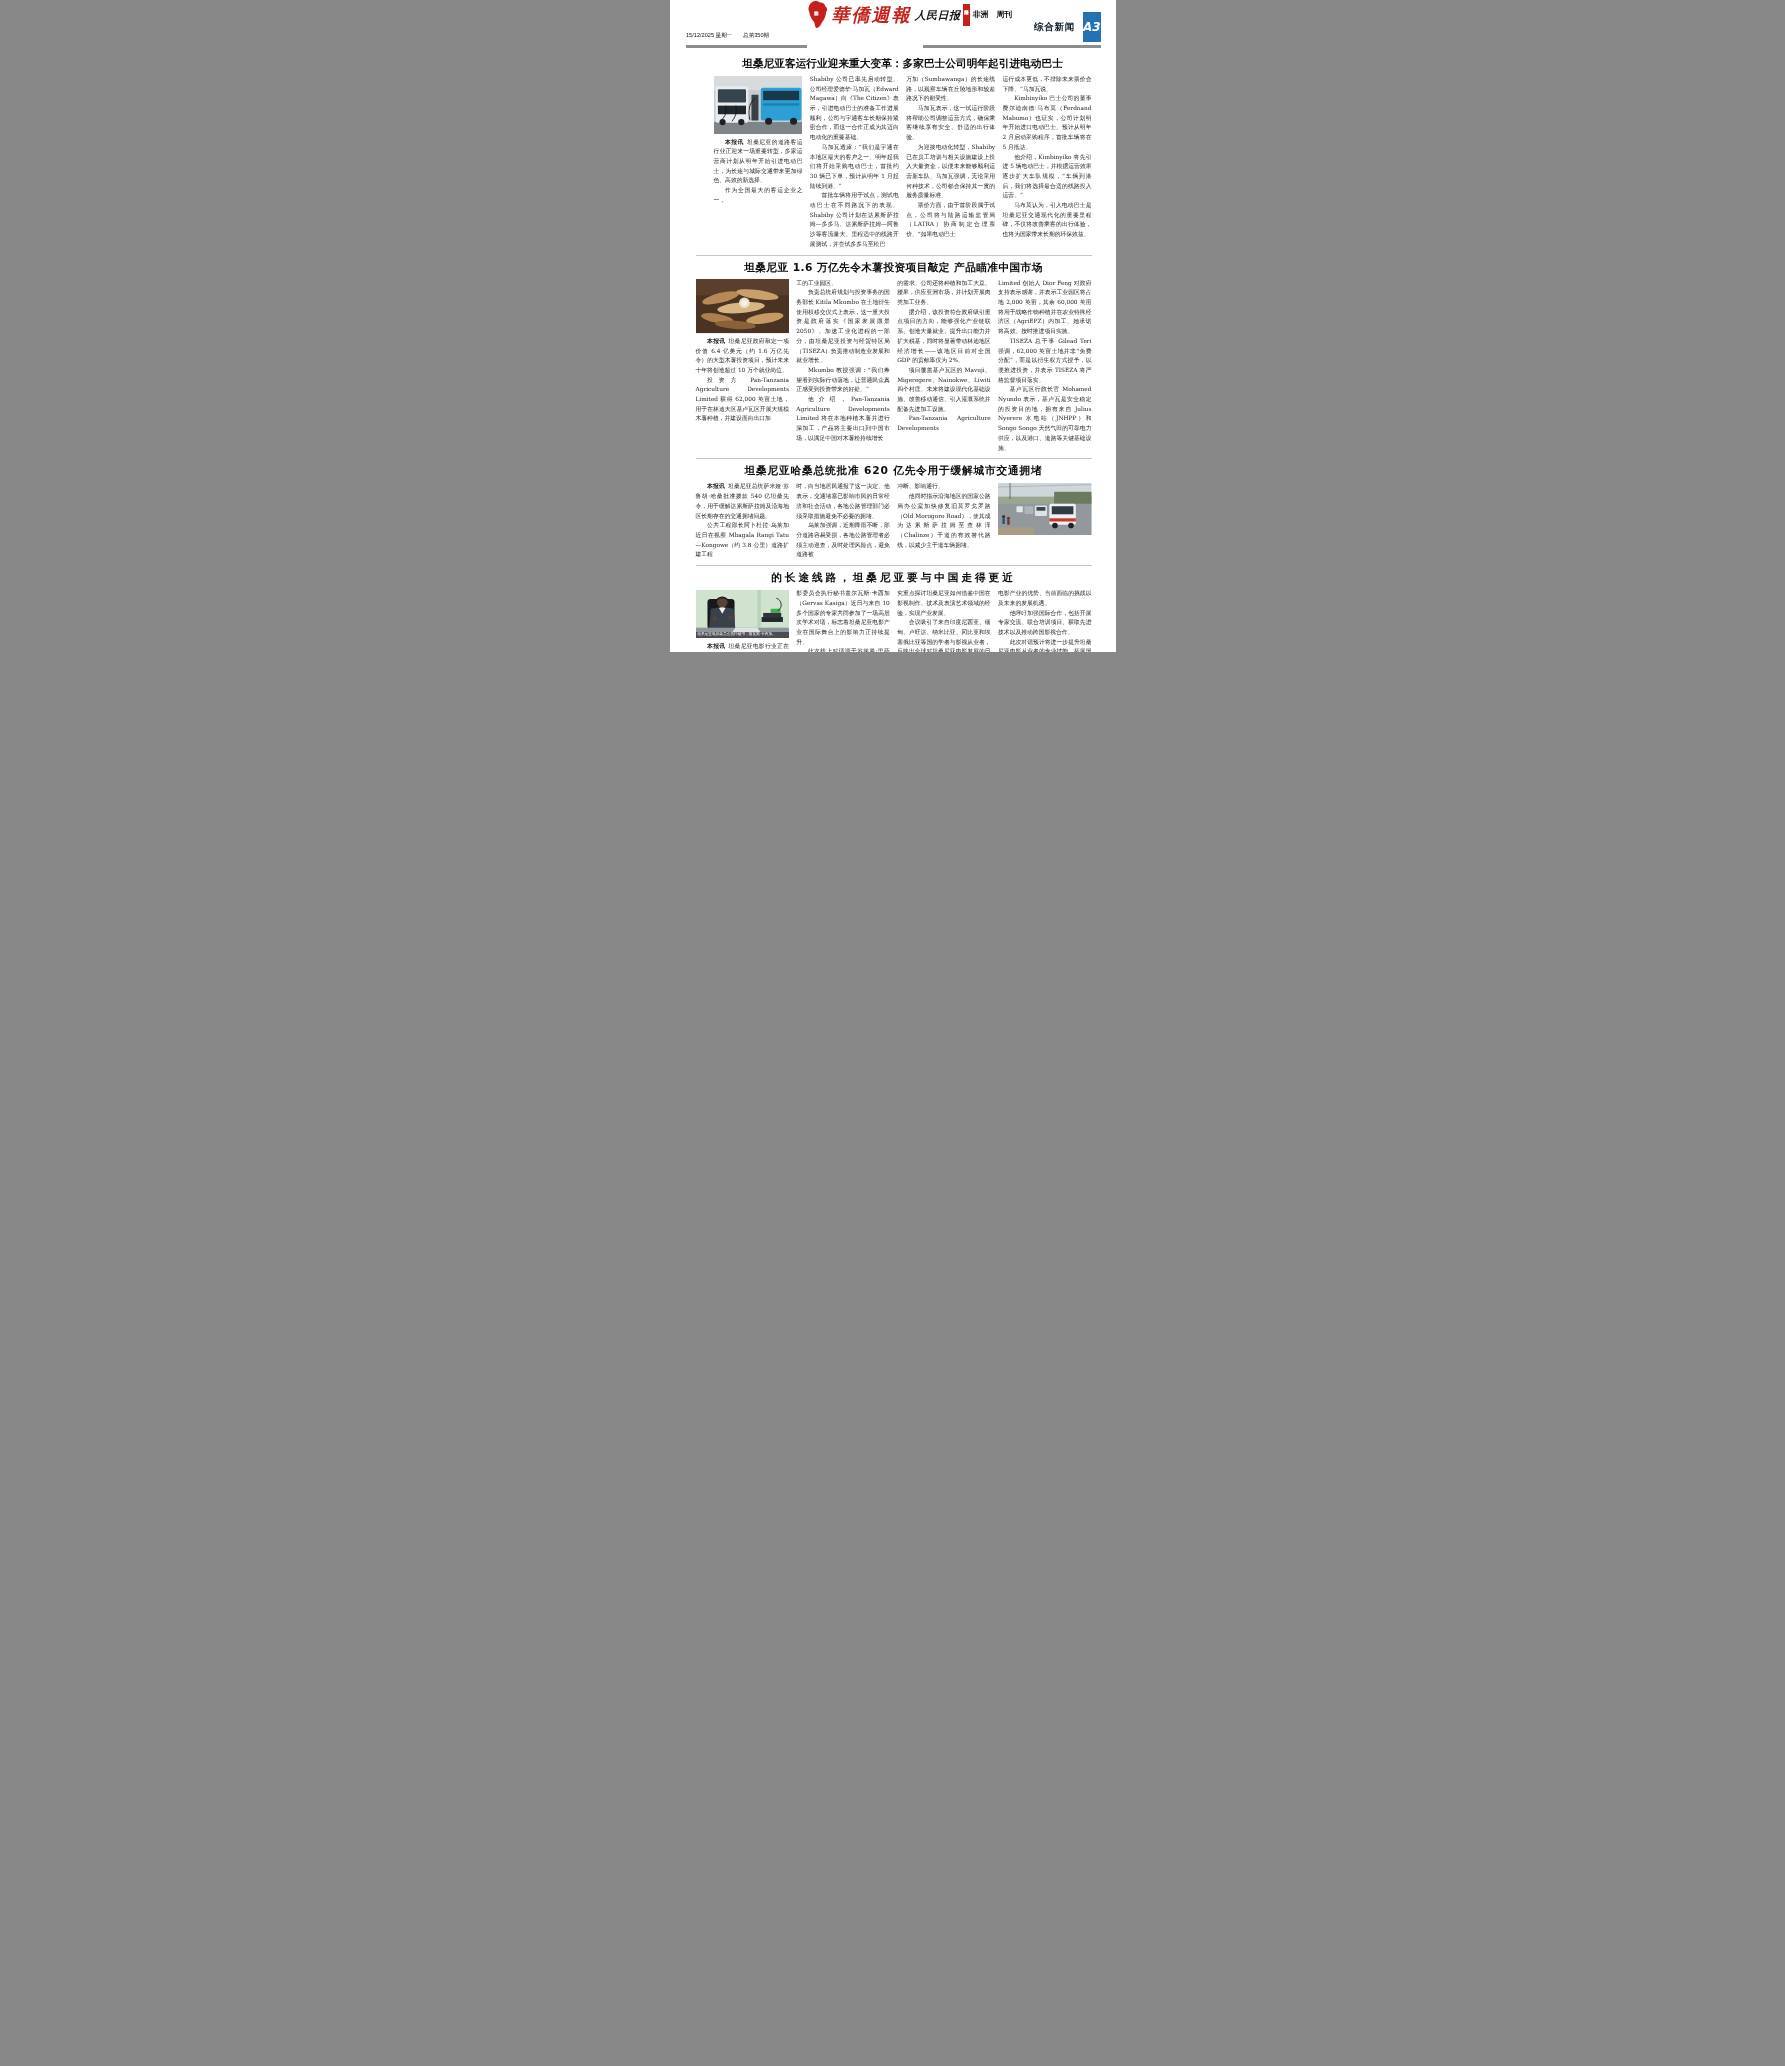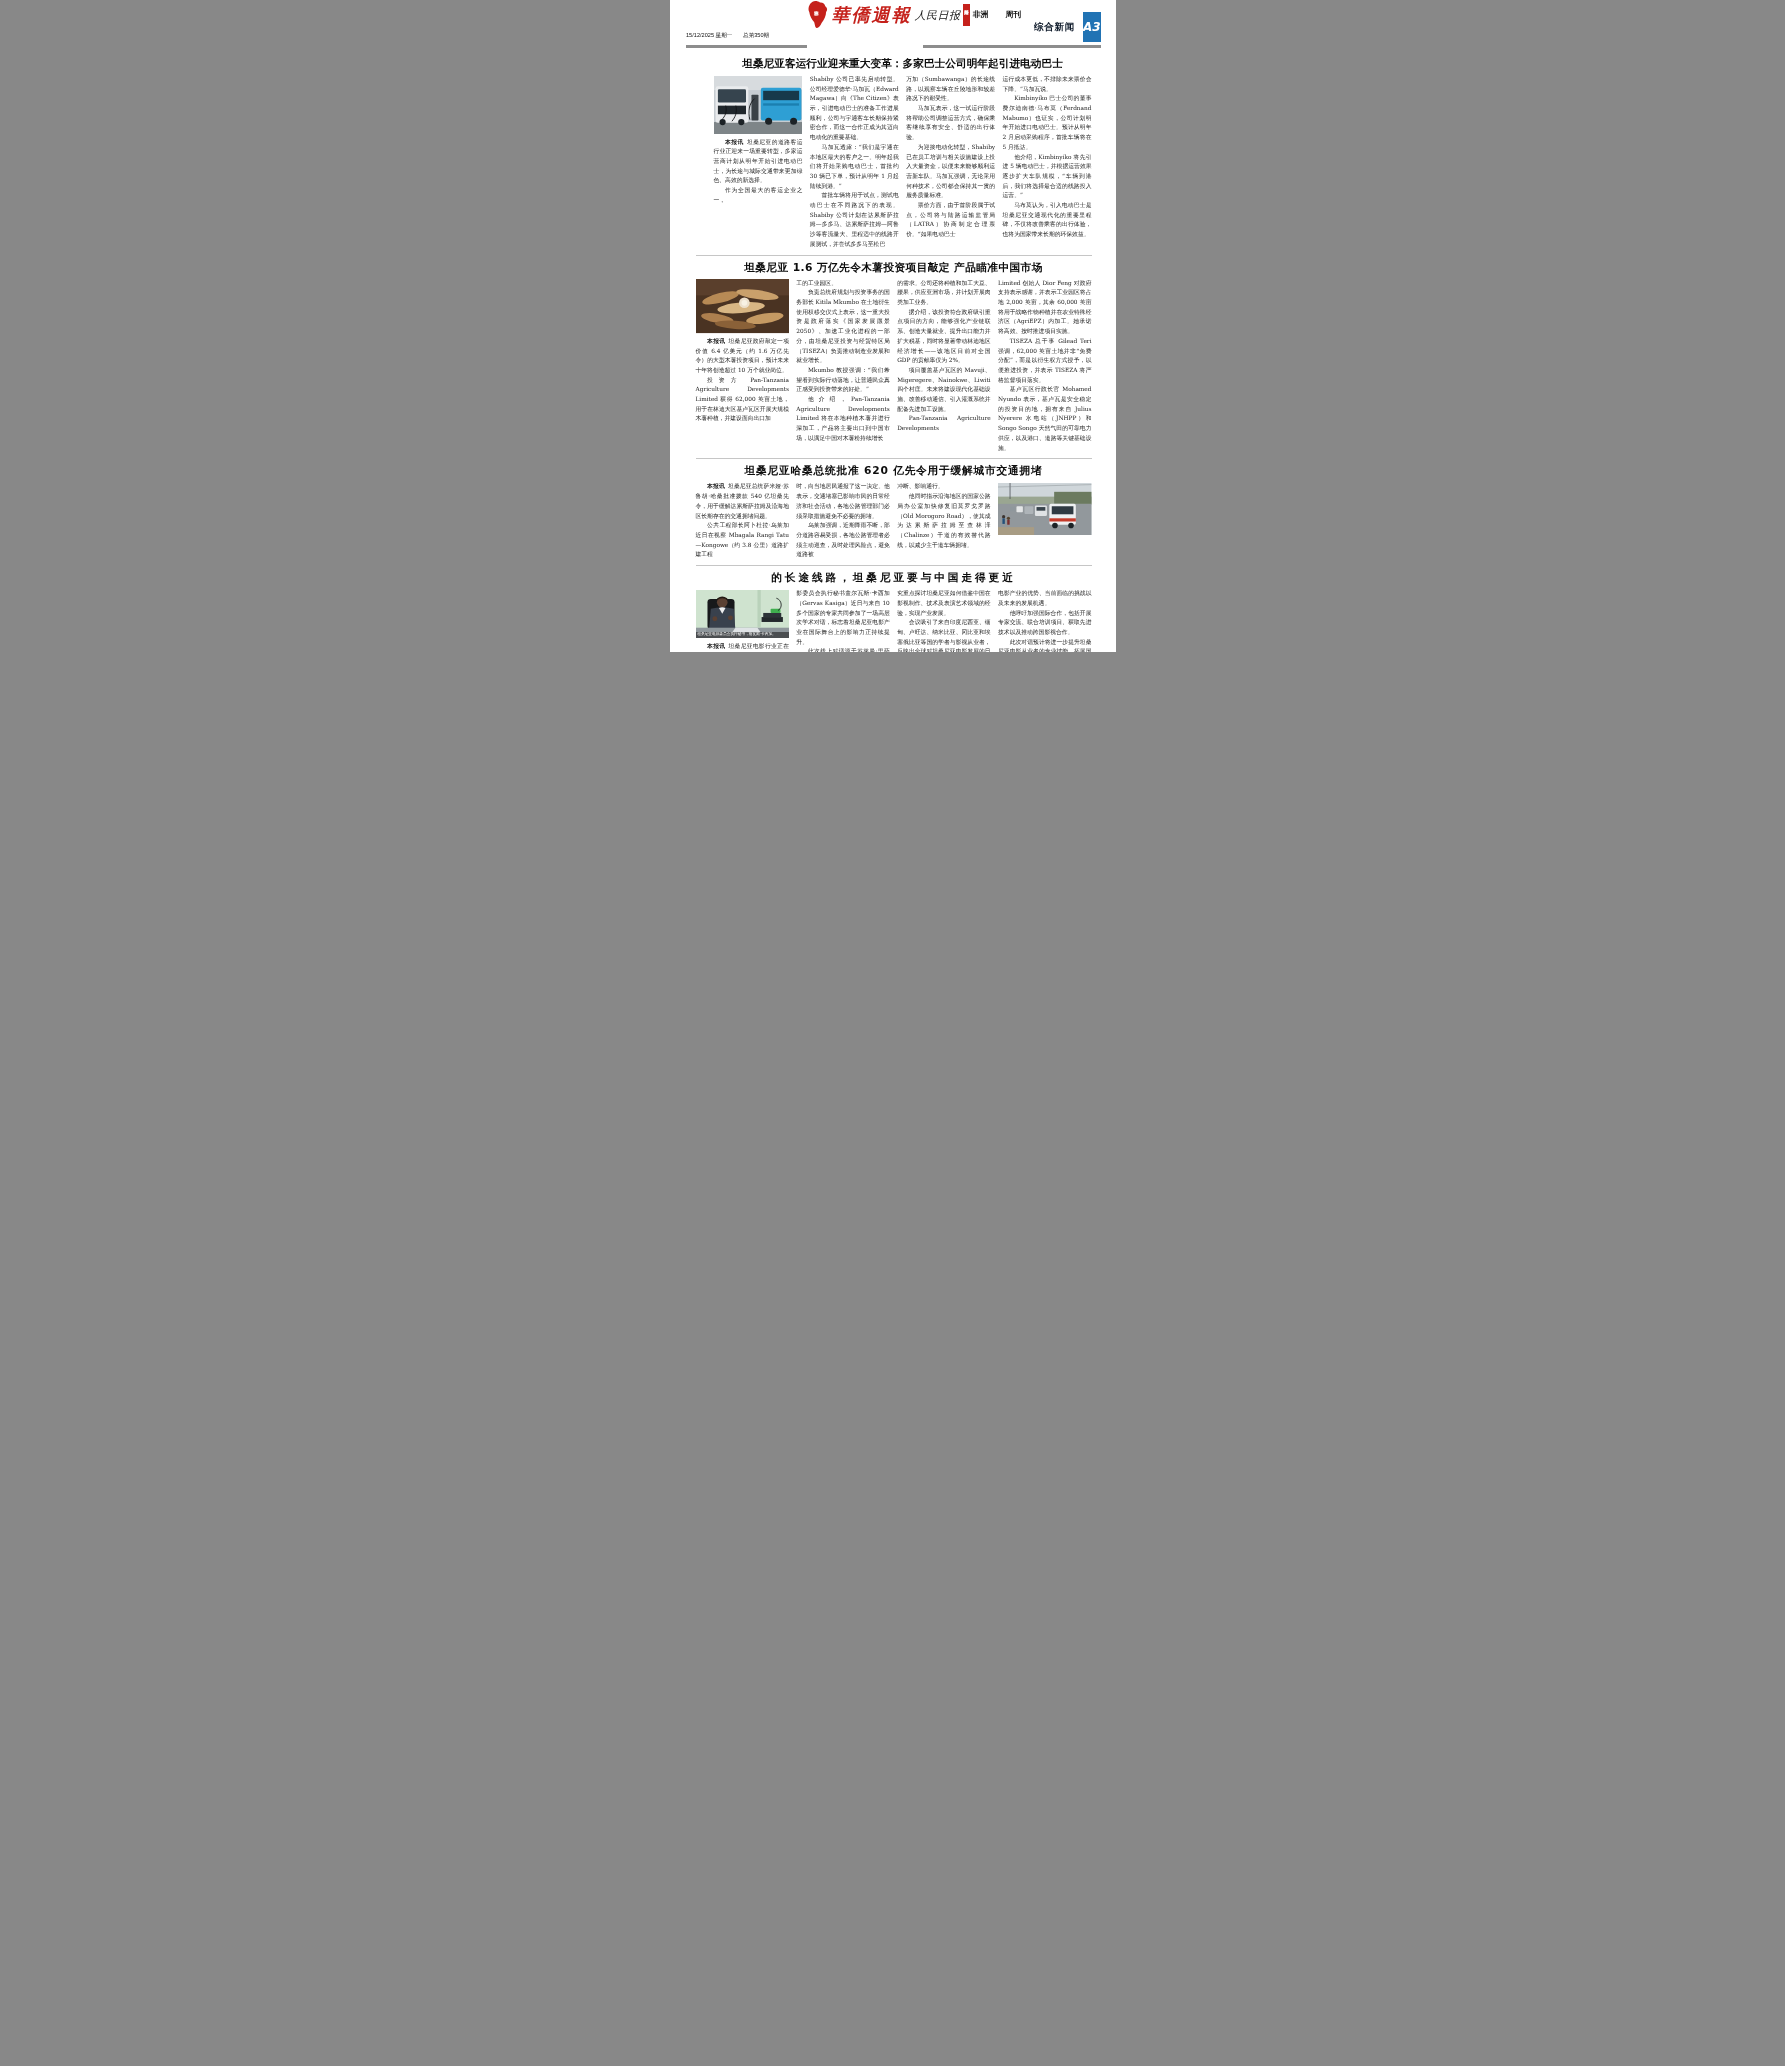--- a/index.html
+++ b/index.html
@@ -11,24 +11,24 @@
   
   .header{position:relative;height:51px;}
   .date-line{position:absolute;left:16.5px;bottom:10.7px;font-size:5.6px;font-family:"Liberation Sans",sans-serif;color:#111;white-space:nowrap;}
   .date-line .issue{margin-left:10.7px;}
   .masthead{position:absolute;left:136px;bottom:21px;width:178px;display:flex;align-items:center;gap:2.9px;}
   .africa-wrap{position:relative;width:23px;height:30px;flex:0 0 auto;}
   .africa-wrap .africa-label{
     position:absolute;left:8.3px;top:7.4px;color:#fff;font-size:4.5px;line-height:5px;
     font-family:"DejaVu Sans",sans-serif;writing-mode:vertical-rl;font-weight:bold;}
   .mast-title{color:#c5211b;font-size:18px;font-weight:900;font-style:italic;letter-spacing:2.1px;font-family:"DejaVu Serif",serif;white-space:nowrap;}
-  .mast-paper{color:#151515;font-size:11px;font-weight:400;font-style:italic;letter-spacing:0.4px;font-family:"DejaVu Serif",serif;white-space:nowrap;}
+  .mast-paper{color:#151515;font-size:11px;font-weight:700;font-style:italic;letter-spacing:0.4px;font-family:"DejaVu Serif",serif;white-space:nowrap;}
   .mast-edition{background:#c5211b;color:#fff;font-size:4.5px;line-height:5px;padding:1.2px 0.8px;
     writing-mode:vertical-rl;text-orientation:upright;font-family:"DejaVu Sans",sans-serif;font-weight:bold;height:19px;flex:0 0 auto;}
-  .mast-weekly{display:grid;grid-template-columns:auto auto;gap:0 17px;font-family:"DejaVu Sans",sans-serif;
+  .mast-weekly{display:grid;grid-template-columns:auto auto;gap:0 8px;font-family:"DejaVu Sans",sans-serif;
     font-weight:900;font-size:7.9px;line-height:8.7px;color:#111;flex:0 0 auto;}
   .right-info{position:absolute;right:15px;bottom:9px;display:flex;align-items:center;gap:8px;}
   .section-name{font-family:"DejaVu Sans",sans-serif;font-weight:900;font-size:9.5px;color:#0e1a2a;letter-spacing:0.8px;}
   .page-badge{background:#2173b4;color:#fff;font-family:"DejaVu Sans",sans-serif;font-weight:900;font-style:italic;
     font-size:12px;width:17.4px;height:30px;display:flex;align-items:center;justify-content:center;}
   .header-bar{position:absolute;bottom:3.3px;height:2.9px;background:#8d8d8d;}
   .header-bar.left{left:16.5px;width:121px;}
   .header-bar.right{left:253px;right:15px;}
   
   .article{padding:0 24px 0 26px;}

